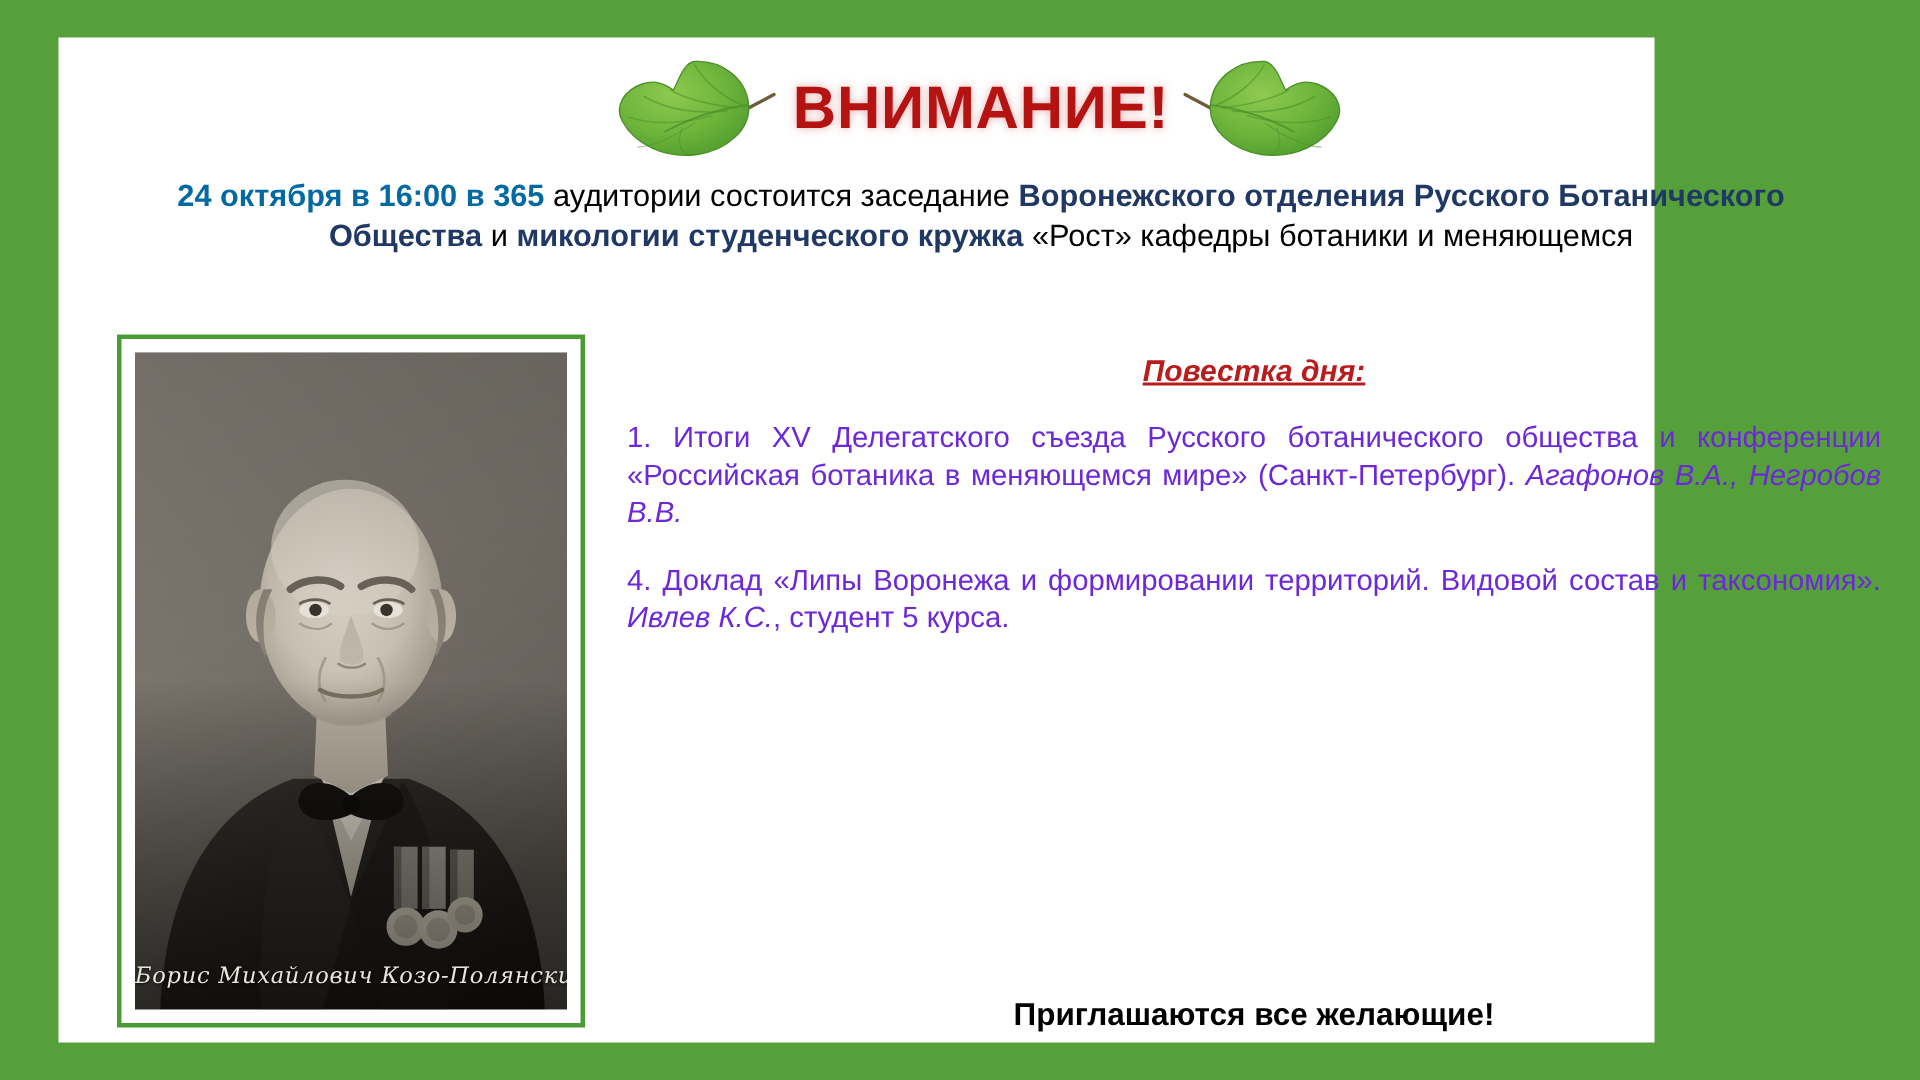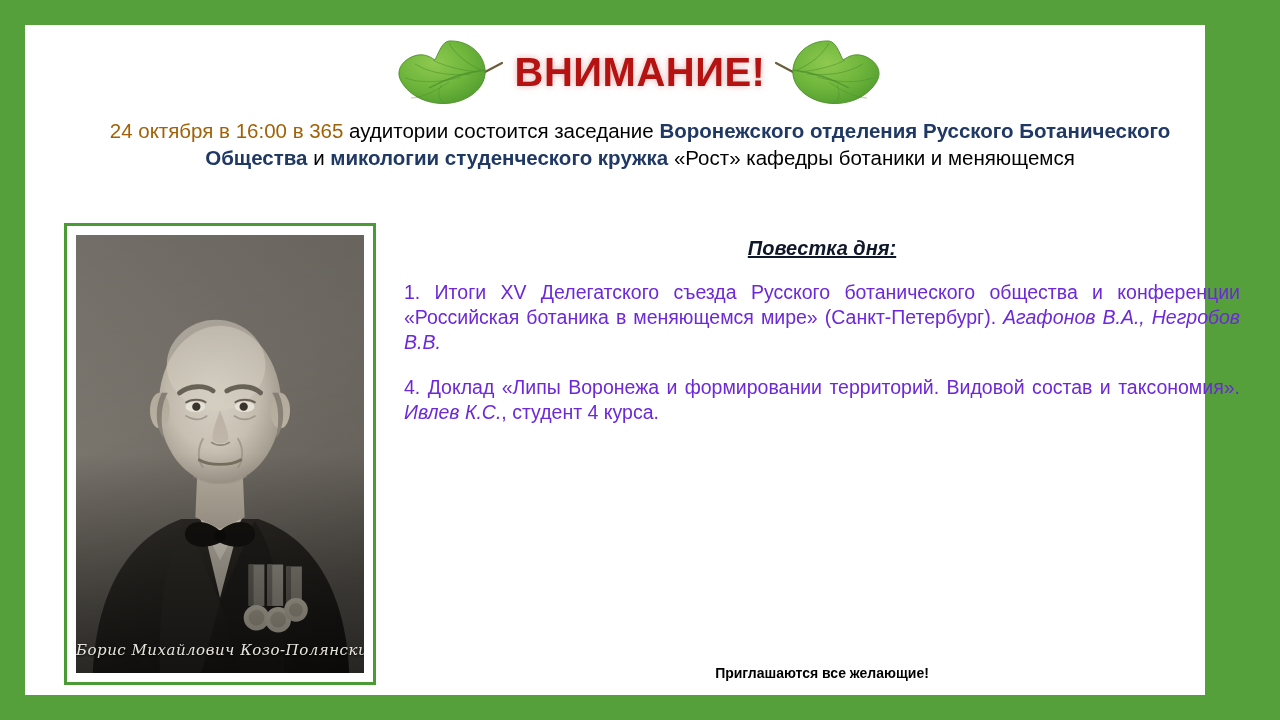--- a/index.html
+++ b/index.html
@@ -15,23 +15,23 @@
   }
   .poster {
     position: relative;
     width: 1280px;
     height: 720px;
     background: #56a03c;
     box-sizing: border-box;
   }
   .card {
     position: absolute;
-    left: 25px;
+    left: 39px;
     top: 25px;
-    width: 1180px;
+    width: 1064px;
     height: 670px;
     background: #ffffff;
     box-sizing: border-box;
   }
 
   
   .header {
     position: absolute;
     left: 0;
     top: 8px;
@@ -65,21 +65,21 @@
   .intro {
     position: absolute;
     left: 60px;
     top: 92px;
     width: 1110px;
     text-align: center;
     font-size: 20.5px;
     line-height: 1.32;
     color: #000000;
   }
-  .intro .b-black { font-weight: normal; color: #a16207; }
+  .intro .b-black { font-weight: bold; color: #0369a1; }
   .intro .b-blue  { font-weight: bold; color: #1f3864; }
 
   
   .photo-frame {
     position: absolute;
     left: 39px;
     top: 198px;
     width: 312px;
     height: 462px;
     border: 3px solid #4a9b36;
@@ -116,40 +116,40 @@
     left: 379px;
     top: 212px;
     width: 836px;
   }
   .agenda-title {
     text-align: center;
     font-size: 20px;
     font-weight: bold;
     font-style: italic;
     text-decoration: underline;
-    color: #0f172a;
+    color: #b91c1c;
     margin-bottom: 8px;
   }
   .agenda-item {
     font-size: 19.5px;
     line-height: 1.30;
     color: #6d28d9;
     text-align: justify;
     text-justify: inter-word;
     margin-bottom: 14px;
   }
   .agenda-item:last-of-type { margin-bottom: 0; }
   .agenda-item i { font-style: italic; }
   .closing {
     position: absolute;
     left: 379px;
     top: 640px;
     width: 836px;
     text-align: center;
-    font-size: 14px;
+    font-size: 21px;
     font-weight: bold;
     color: #000;
   }
 </style>
 </head>
 <body>
 
 <div class="poster">
   <div class="card">
 
@@ -305,20 +305,20 @@
       </div>
     </div>
 
     <div class="agenda">
       <div class="agenda-title">Повестка дня:</div>
 
       <p class="agenda-item"><span>1.</span><span> Итоги  XV Делегатского съезда Русского ботанического общества и конференции «Российская ботаника в меняющемся мире» (Санкт-Петербург). </span><i>Агафонов В.А., Негробов В.В.</i><span></span></p>
 
 
 
-      <p class="agenda-item"><span>4.</span><span> Доклад «Липы Воронежа и формировании территорий. Видовой состав и таксономия». </span><i>Ивлев К.С.</i><span>, студент 4 курса.</span></p>
+      <p class="agenda-item"><span>4.</span><span> Доклад «Липы Воронежа и формировании территорий. Видовой состав и таксономия». </span><i>Ивлев К.С.</i><span>, студент 5 курса.</span></p>
 
     </div>
 
     <div class="closing">Приглашаются все желающие!</div>
 
   </div>
 </div>
 
 </body></html>

